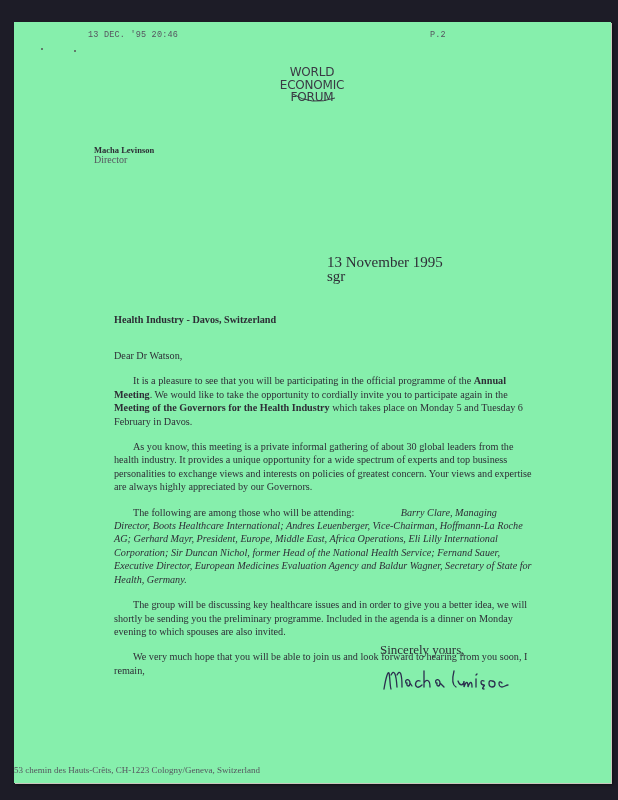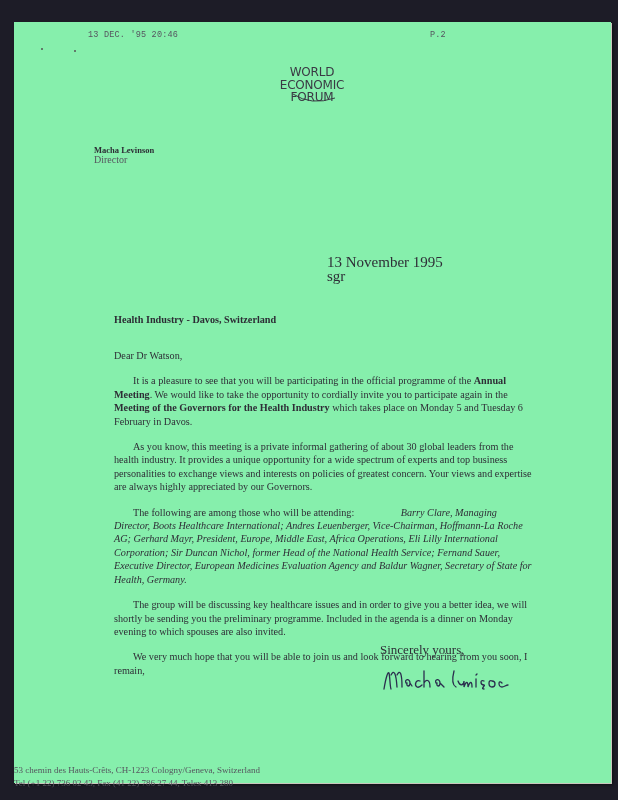--- a/index.html
+++ b/index.html
@@ -108,16 +108,15 @@
     <path d="M74 8 C72 16 72 22 76 24
              M78 18 C80 24 84 22 84 18 L84 24 C86 18 88 18 88 24 C90 18 92 18 92 24
              M96 16 L96 24 M96 12 L97 11
              M104 18 C100 16 100 22 104 22 C106 22 100 26 104 26
              M112 18 C108 16 108 24 112 24 C116 24 116 18 112 18
              M122 20 C118 16 118 24 122 24 C124 24 126 22 128 22" stroke="#2b2e4e" stroke-width="1.3" fill="none" stroke-linecap="round"></path>
   </svg>
 
   <div class="footer">
     <div>53 chemin des Hauts-Crêts, CH-1223 Cologny/Geneva, Switzerland</div>
-    <div>Tel (+1 22) 736 02 43, Fax (41 22) 786 27 44, Telex 413 280</div>
   </div>
 
 </div>
 
 </body></html>

